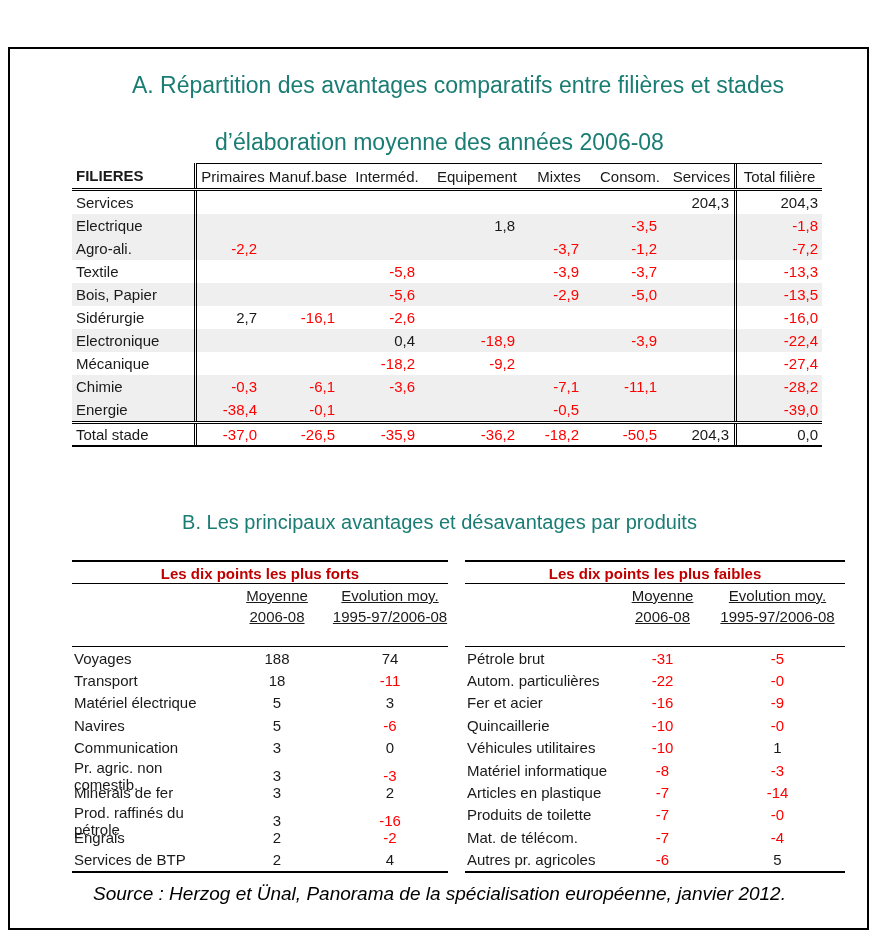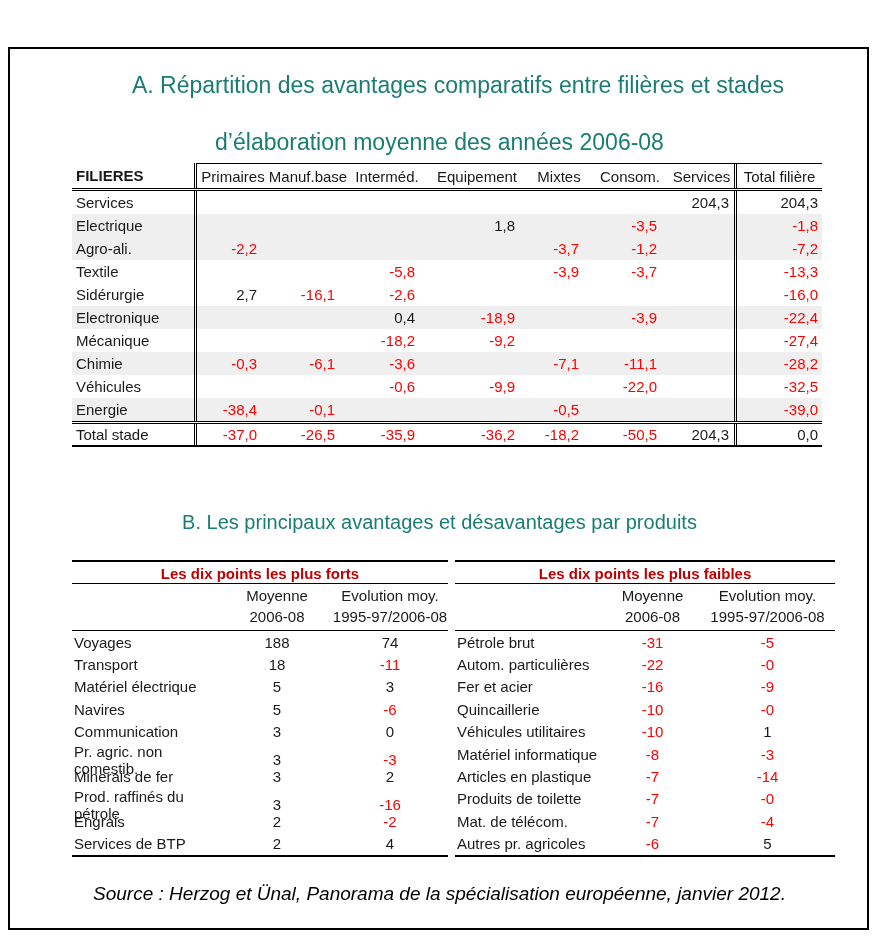--- a/index.html
+++ b/index.html
@@ -77,33 +77,34 @@
   .neg { color: var(--red); }
 
   
   .b-title {
     position: absolute; top: 511px; left: 0; width: 100%;
     text-align: center; font-size: 20px; color: var(--teal);
   }
 
   .table-b { position: absolute; top: 552px; font-size: 15px; margin-top: 8px; }
   .table-b.left  { left: 72px;  width: 376px; }
-  .table-b.right { left: 455px; width: 380px; }
+  .table-b.right { left: 465px; width: 380px; }
 
   .tb-head {
     border-top: 2px solid #000;
     border-bottom: 1.5px solid #000;
     height: 24px; line-height: 23px;
     text-align: center; font-weight: bold;
     color: var(--dark-red);
   }
   .tb-cols {
     display: grid;
     border-bottom: 1.5px solid #000;
-    padding: 2px 0 3px 0;
+    padding: 2px 0 19px 0;
+    text-decoration: underline;
   }
   .tb-cols .hd { text-align: center; line-height: 20.5px; }
   .table-b.left  .tb-cols, .table-b.left  .tb-row { grid-template-columns: 150px 110px 116px; }
   .table-b.right .tb-cols, .table-b.right .tb-row { grid-template-columns: 150px 95px 135px; }
 
   .tb-rows { border-bottom: 2px solid #000; }
   .tb-row { display: grid; height: 22.4px; align-items: center; }
   .tb-row .c-label { padding-left: 2px; }
   .tb-row .c-m, .tb-row .c-e { text-align: center; }
 
@@ -174,20 +175,31 @@
           <div class="c-label">Textile</div>
           <div class="c-val"></div>
           <div class="c-val"></div>
           <div class="c-val neg">-5,8</div>
           <div class="c-val"></div>
           <div class="c-val neg">-3,9</div>
           <div class="c-val neg">-3,7</div>
           <div class="c-val c-serv"></div>
           <div class="c-total neg">-13,3</div>
         </div>
+        <div class="ta-grid ta-row stripe">
+          <div class="c-label">Bois, Papier</div>
+          <div class="c-val"></div>
+          <div class="c-val"></div>
+          <div class="c-val neg">-5,6</div>
+          <div class="c-val"></div>
+          <div class="c-val neg">-2,9</div>
+          <div class="c-val neg">-5,0</div>
+          <div class="c-val c-serv"></div>
+          <div class="c-total neg">-13,5</div>
+        </div>
         <div class="ta-grid ta-row">
           <div class="c-label">Sidérurgie</div>
           <div class="c-val">2,7</div>
           <div class="c-val neg">-16,1</div>
           <div class="c-val neg">-2,6</div>
           <div class="c-val"></div>
           <div class="c-val"></div>
           <div class="c-val"></div>
           <div class="c-val c-serv"></div>
           <div class="c-total neg">-16,0</div>
@@ -217,31 +229,20 @@
         <div class="ta-grid ta-row stripe">
           <div class="c-label">Chimie</div>
           <div class="c-val neg">-0,3</div>
           <div class="c-val neg">-6,1</div>
           <div class="c-val neg">-3,6</div>
           <div class="c-val"></div>
           <div class="c-val neg">-7,1</div>
           <div class="c-val neg">-11,1</div>
           <div class="c-val c-serv"></div>
           <div class="c-total neg">-28,2</div>
-        </div>
-        <div class="ta-grid ta-row">
-          <div class="c-label">Véhicules</div>
-          <div class="c-val"></div>
-          <div class="c-val"></div>
-          <div class="c-val neg">-0,6</div>
-          <div class="c-val neg">-9,9</div>
-          <div class="c-val"></div>
-          <div class="c-val neg">-22,0</div>
-          <div class="c-val c-serv"></div>
-          <div class="c-total neg">-32,5</div>
         </div>
         <div class="ta-grid ta-row stripe">
           <div class="c-label">Energie</div>
           <div class="c-val neg">-38,4</div>
           <div class="c-val neg">-0,1</div>
           <div class="c-val"></div>
           <div class="c-val"></div>
           <div class="c-val neg">-0,5</div>
           <div class="c-val"></div>
           <div class="c-val c-serv"></div>

